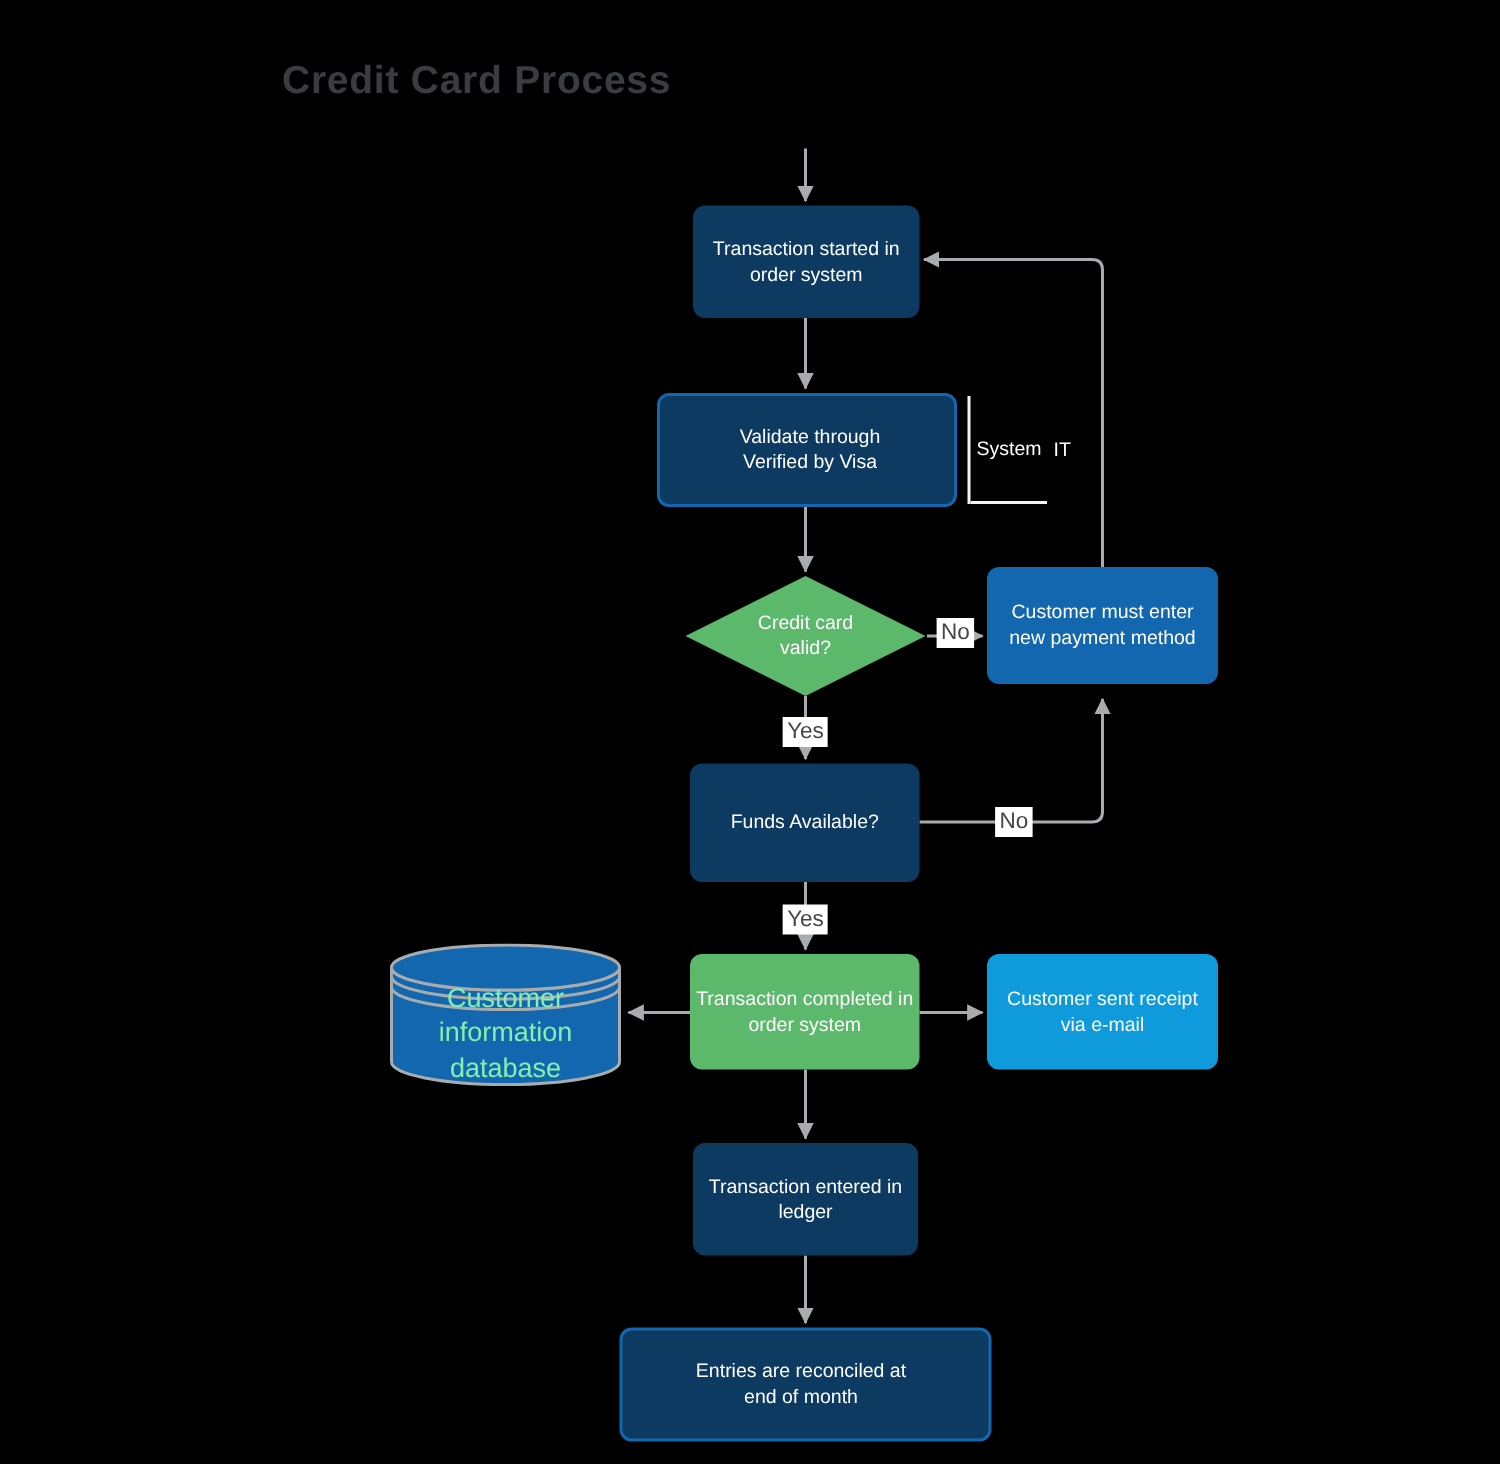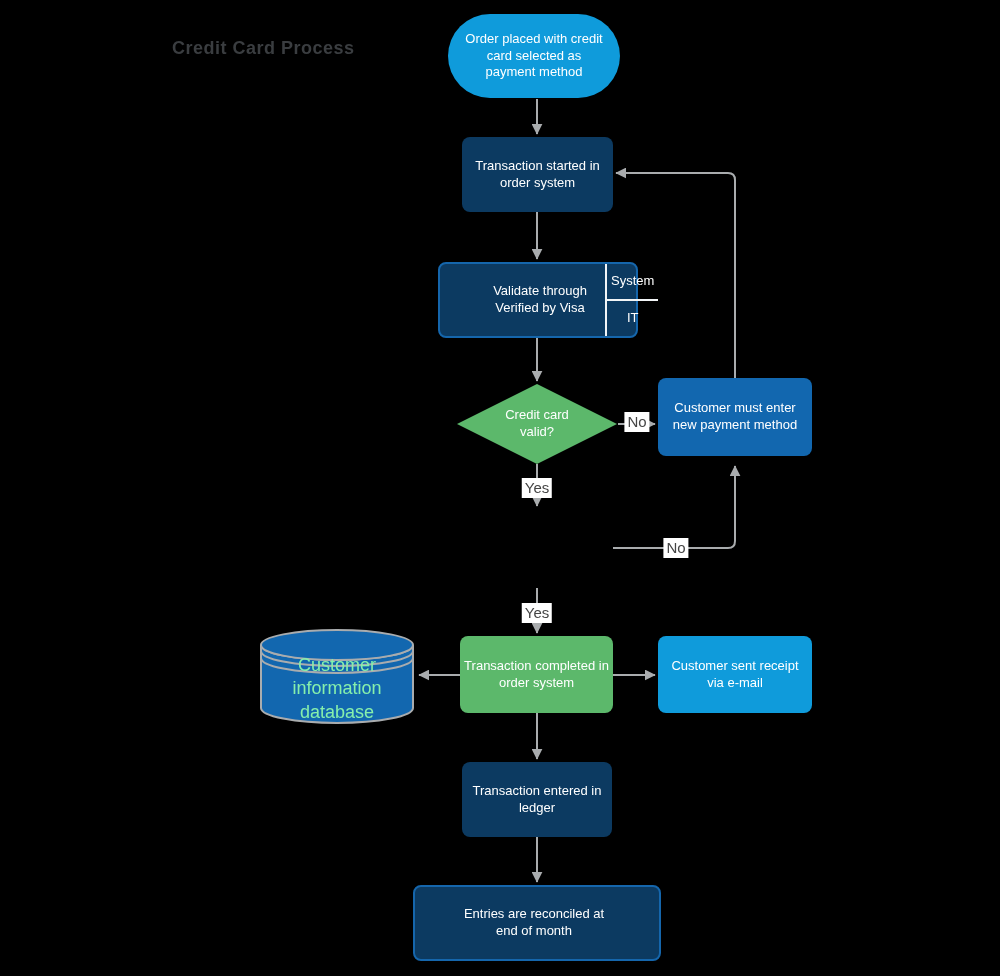--- a/index.html
+++ b/index.html
@@ -12,22 +12,22 @@
     --connector-gray:#a9acae;
     --label-text:#454545;
     --title-gray:#3a3d40;
   }
   html,body{margin:0;padding:0;background:var(--background);}
   .canvas{
     position:relative;width:1000px;height:976px;background:var(--background);
     font-family:"Liberation Sans",sans-serif;overflow:hidden;
   }
   .title{
-    position:absolute;left:172px;top:38px;
-    font-size:18px;font-weight:bold;color:var(--title-gray);letter-spacing:.5px;
+    position:absolute;left:188px;top:38px;
+    font-size:26px;font-weight:bold;color:var(--title-gray);letter-spacing:.5px;
   }
   .connectors{position:absolute;left:0;top:0;}
   .connectors path.edge{fill:none;stroke:var(--connector-gray);stroke-width:2;}
   .connectors marker path{fill:var(--connector-gray);}
   .node{
     position:absolute;display:flex;align-items:center;justify-content:center;
     color:#fff;font-size:13px;line-height:1.3;text-align:center;
     border-radius:8px;box-sizing:border-box;
   }
   .stadium{background:var(--light-blue);border-radius:42px;}
@@ -35,21 +35,21 @@
   .mblue{background:var(--medium-blue);}
   .greenbox{background:var(--green);}
   .lblue{background:var(--light-blue);}
   .bordered{border:2px solid var(--border-blue);}
   .diamond{
     background:var(--green);border-radius:0;
     clip-path:polygon(50% 0,100% 50%,50% 100%,0 50%);
   }
   .split{display:flex;align-items:stretch;justify-content:flex-start;padding:0;}
   .cell-main{flex:1;display:flex;align-items:center;justify-content:center;padding:2px 6px;margin-left:35px;}
-  .lane-col{display:flex;flex-direction:column;border-left:2px solid #f2f5f7;}
+  .lane-col{display:flex;flex-direction:row;border-left:2px solid #f2f5f7;margin-left:40px;}
   .lane-cell{flex:1;display:flex;align-items:center;justify-content:center;padding:2px 4px;}
   .lane-cell.top{border-bottom:2px solid #f2f5f7;}
   .node-label{display:block;}
   .cyl-wrap{position:absolute;}
   .cyl-wrap svg{display:block;}
   .cyl-wrap .cyl-label{
     position:absolute;left:0;top:28px;width:100%;height:64px;
     display:flex;align-items:center;justify-content:center;
     color:#86efac;font-size:18px;line-height:1.3;text-align:center;
   }
@@ -81,23 +81,20 @@
     <path class="edge" d="M618,424 L655,424" marker-end="url(#arr)"></path>
     <path class="edge" d="M613,548 L728,548 Q735,548 735,541 L735,466" marker-end="url(#arr)"></path>
     <path class="edge" d="M735,385 L735,180 Q735,173 728,173 L616,173" marker-end="url(#arr)"></path>
     <path class="edge" d="M537,588 L537,633" marker-end="url(#arr)"></path>
     <path class="edge" d="M460,675 L419,675" marker-end="url(#arr)"></path>
     <path class="edge" d="M613,675 L655,675" marker-end="url(#arr)"></path>
     <path class="edge" d="M537,713 L537,759" marker-end="url(#arr)"></path>
     <path class="edge" d="M537,837 L537,882" marker-end="url(#arr)"></path>
   </svg>
 
-  <div class="node stadium" style="left:448px;top:14px;width:172px;height:84px;">
-    <span class="node-label" style="width:138px;">Order placed with credit card selected as payment method</span>
-  </div>
 
   <div class="node navy" style="left:462px;top:137px;width:151px;height:75px;">
     <span class="node-label" style="width:142px;">Transaction started in order system</span>
   </div>
 
   <div class="node navy bordered split" style="left:438px;top:262px;width:200px;height:76px;">
     <div class="cell-main" style="flex:0 0 118px;">
       <span class="node-label">Validate through Verified by Visa</span>
     </div>
     <div class="lane-col" style="flex:1;">
@@ -111,20 +108,23 @@
   </div>
 
   <div class="node diamond" style="left:457px;top:384px;width:160px;height:80px;">
     <span class="node-label" style="width:90px;">Credit card valid?</span>
   </div>
 
   <div class="node mblue" style="left:658px;top:378px;width:154px;height:78px;">
     <span class="node-label" style="width:146px;">Customer must enter new payment method</span>
   </div>
 
+  <div class="node navy" style="left:460px;top:509px;width:153px;height:79px;">
+    <span class="node-label">Funds Available?</span>
+  </div>
 
   <div class="cyl-wrap" style="left:259px;top:629px;width:156px;height:95px;">
     <svg width="156" height="95" viewBox="0 0 156 95" aria-hidden="true">
       <path class="cyl-body" d="M2,16 L2,79 A76,15 0 0 0 154,79 L154,16 A76,15 0 0 1 2,16 Z"></path>
       <ellipse class="cyl-body" cx="78" cy="16" rx="76" ry="15"></ellipse>
       <path class="cyl-arc" d="M2,22 A76,15 0 0 0 154,22"></path>
       <path class="cyl-arc" d="M2,29 A76,15 0 0 0 154,29"></path>
     </svg>
     <div class="cyl-label">
       <span class="node-label" style="width:140px;">Customer information database</span>

